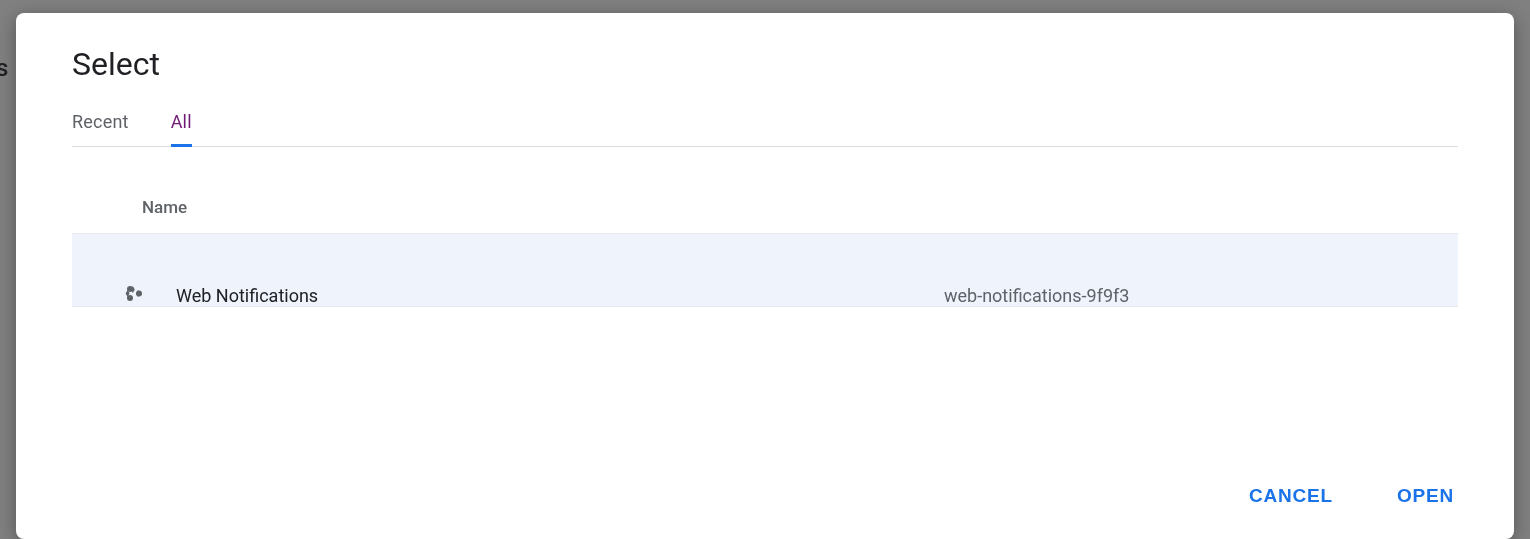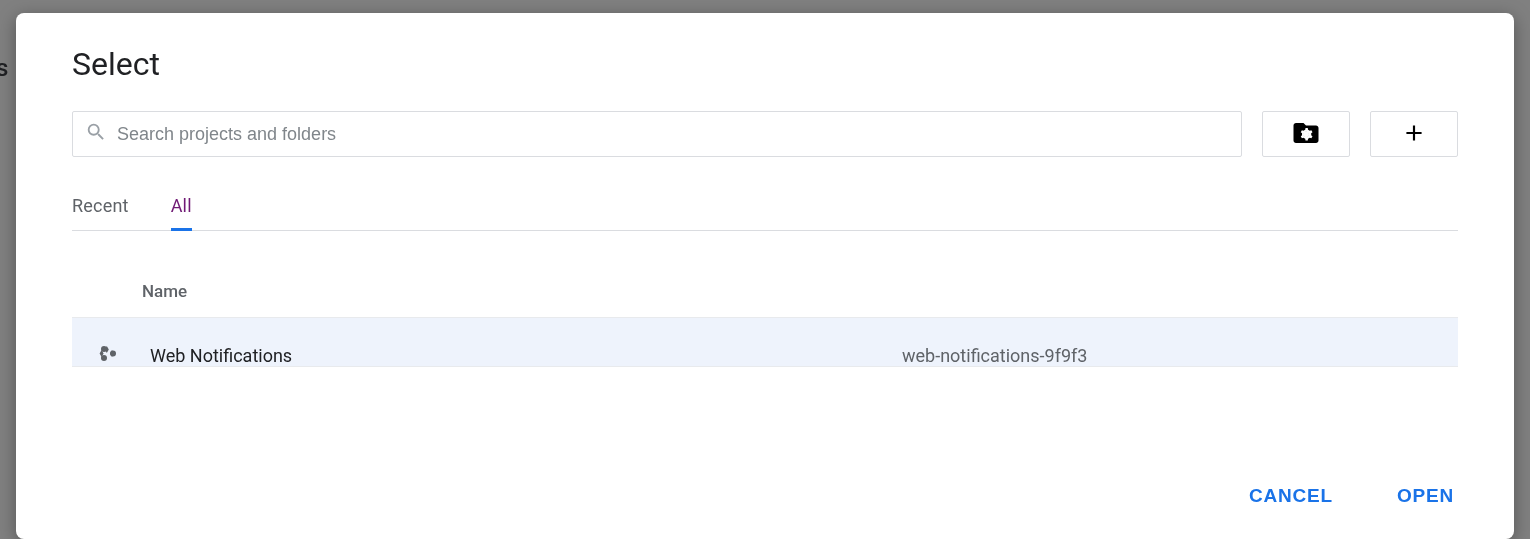--- a/index.html
+++ b/index.html
@@ -112,42 +112,43 @@
   .thead {
     padding: 0 0 16px 70px;
     color: #5f6368;
     font-size: 17px;
     font-weight: 500;
   }
   .col-name { flex: 0 0 782px; }
   .col-id { flex: 1; }
   .trow {
     background: #eef3fc;
-    height: 50px;
-    padding-left: 24px;
+    height: 74px;
+    padding-left: 50px;
     border-top: 1px solid #e8eaed;
     border-bottom: 1px solid #e8eaed;
     cursor: pointer;
   }
   .proj-icon {
     width: 24px;
     height: 24px;
     margin-right: 30px;
     display: flex;
     align-items: center;
     justify-content: center;
   }
   .trow .col-name {
     flex: 0 0 752px;
     color: #202124;
     font-size: 18px;
   }
   .trow .col-id {
     color: #5f6368;
     font-size: 18px;
+    margin-left: 16px;
   }
   .footer {
     margin-top: auto;
     display: flex;
     justify-content: flex-end;
     gap: 56px;
     padding-top: 28px;
   }
   .flat-btn {
     border: none;
@@ -162,47 +163,20 @@
 </style>
 </head>
 <body>
 
 <div class="backdrop-text">s</div>
 
 <div class="dialog">
 
   <h1 class="dialog-title">Select</h1>
 
-  <div class="search-row">
-    <div class="search-box">
-      <span>
-        <svg width="22" height="22" viewBox="0 0 24 24" fill="#9aa0a6">
-            <path d="M15.5 14h-.79l-.28-.27A6.471 6.471 0 0016 9.5 6.5 6.5 0 109.5 16c1.61 0 3.09-.59 4.23-1.57l.27.28v.79l5 4.99L20.49 19l-4.99-5zm-6 0C7.01 14 5 11.99 5 9.5S7.01 5 9.5 5 14 7.01 14 9.5 11.99 14 9.5 14z"></path>
-          </svg>
-      </span>
-      <input class="search-input" type="text" placeholder="Search projects and folders" style="">
-    </div>
-    <button class="icon-btn">
-      <span>
-        <svg width="30" height="30" viewBox="0 0 24 24" fill="#000">
-            <path d="M10 4H4c-1.1 0-2 .9-2 2v12c0 1.1.9 2 2 2h16c1.1 0 2-.9 2-2V8c0-1.1-.9-2-2-2h-8l-2-2z"></path>
-            <circle cx="12" cy="13" r="2.4" fill="#fff"></circle>
-            <path fill="#fff" d="M12 9.6l.6 1.3 1.4-.2.2 1.4 1.3.6-1.3.6-.2 1.4-1.4-.2-.6 1.3-.6-1.3-1.4.2-.2-1.4-1.3-.6 1.3-.6.2-1.4 1.4.2z" opacity="0"></path>
-            <path fill="#fff" d="M16.2 13c0-.28-.03-.55-.08-.81l1.08-.84-.9-1.56-1.28.43c-.4-.36-.87-.64-1.39-.82L13.4 8h-1.8l-.23 1.4c-.52.18-.99.46-1.39.82l-1.28-.43-.9 1.56 1.08.84c-.05.26-.08.53-.08.81s.03.55.08.81l-1.08.84.9 1.56 1.28-.43c.4.36.87.64 1.39.82l.23 1.4h1.8l.23-1.4c.52-.18.99-.46 1.39-.82l1.28.43.9-1.56-1.08-.84c.05-.26.08-.53.08-.81zM12 15a2 2 0 110-4 2 2 0 010 4z"></path>
-          </svg>
-      </span>
-    </button>
-    <button class="icon-btn">
-      <span>
-        <svg width="26" height="26" viewBox="0 0 24 24" fill="#000">
-            <path d="M19 13h-6v6h-2v-6H5v-2h6V5h2v6h6v2z"></path>
-          </svg>
-      </span>
-    </button>
-  </div>
 
   <div class="tabs">
     <div class="tab">Recent</div>
     <div class="tab active">All</div>
   </div>
 
   <div class="table">
     <div class="thead">
       <div class="col-name">Name</div>
     </div>

